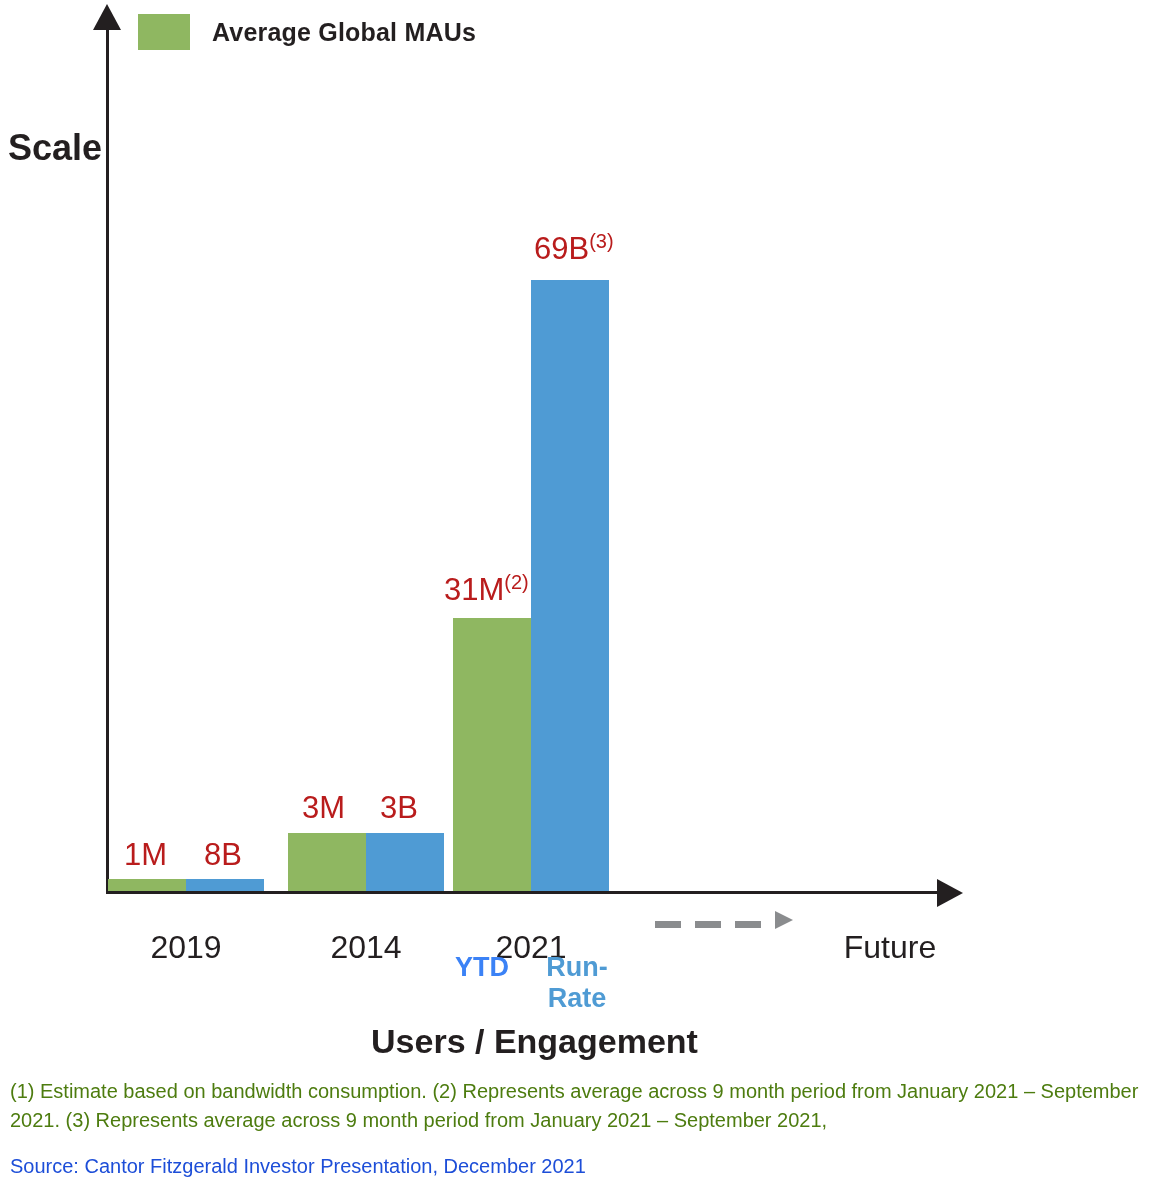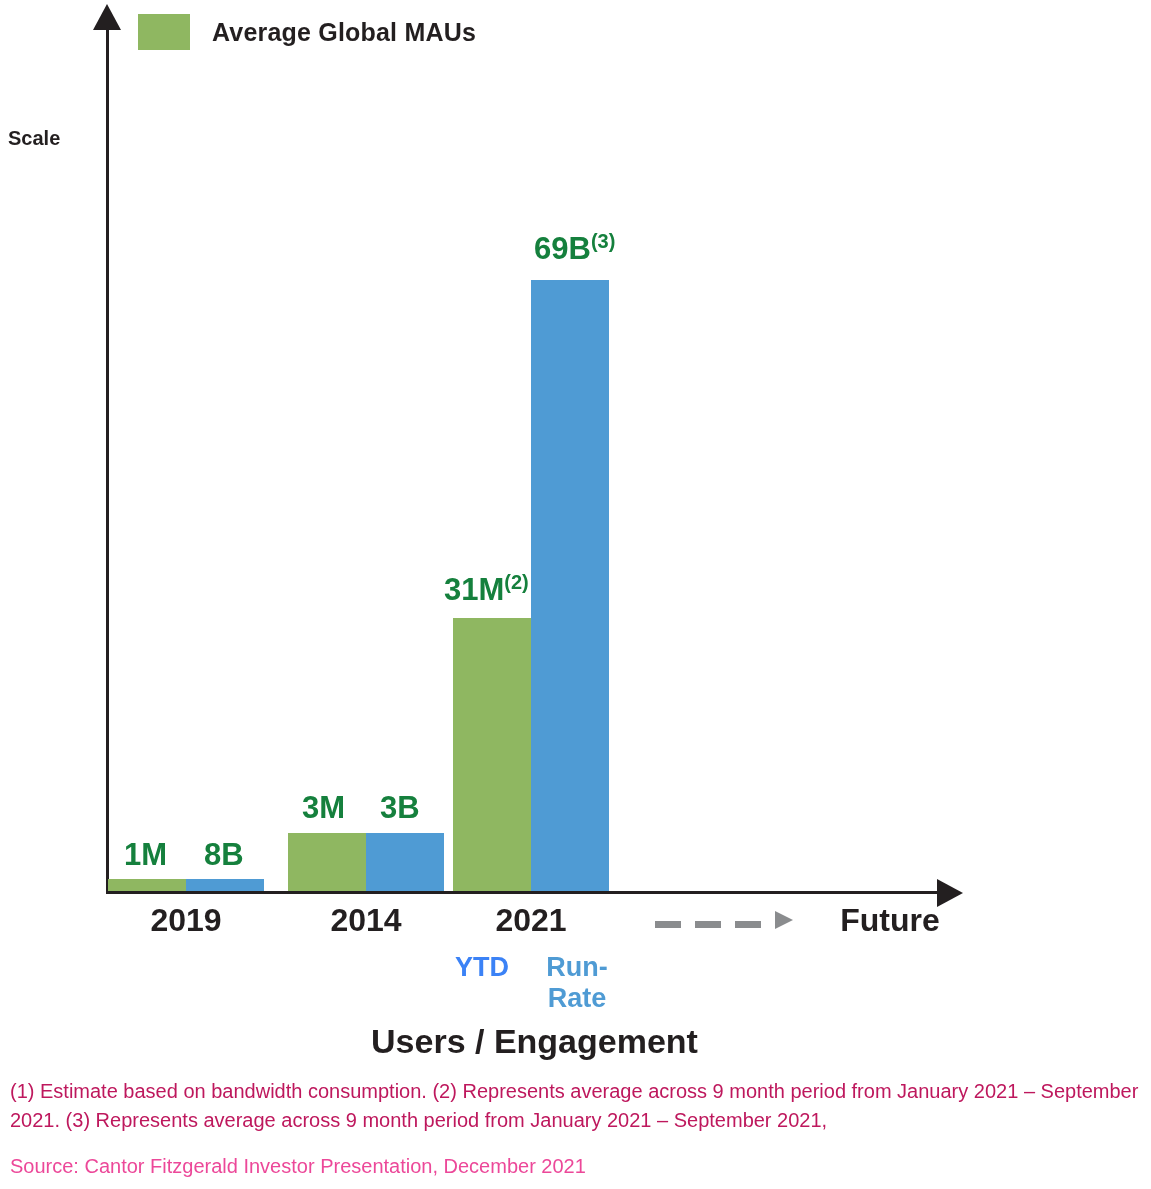--- a/index.html
+++ b/index.html
@@ -77,21 +77,21 @@
     width: 0; height: 0;
     border-top: 14px solid transparent;
     border-bottom: 14px solid transparent;
     border-left: 26px solid #231f20;
   }
 
   .scale-label {
     position: absolute;
     left: 8px;
     top: 127px;
-    font-size: 20px;
+    font-size: 36px;
     font-weight: bold;
   }
 
   
   .plot {
     position: absolute;
     left: 108px;
     top: 60px;
     width: 833px;
     height: 831px;
@@ -104,35 +104,35 @@
   }
   .bar {
     width: 78px;
   }
   .bar.green { background: #8fb761; }
   .bar.blue  { background: #4f9bd4; }
 
   .bar-label {
     position: absolute;
     font-size: 31px;
-    font-weight: bold;
+    font-weight: normal;
     white-space: nowrap;
-    color: #15803d;
+    color: #b91c1c;
   }
   .bar-label .sup-l {
     font-size: 20px;
     vertical-align: super;
   }
 
   
   .cat {
     position: absolute;
-    top: 902px;
+    top: 929px;
     font-size: 32px;
-    font-weight: bold;
+    font-weight: normal;
     text-align: center;
     white-space: nowrap;
   }
   .sub-ytd {
     position: absolute;
     top: 952px;
     font-size: 27px;
     font-weight: bold;
     color: #3b82f6;
     line-height: 1.15;
@@ -176,29 +176,29 @@
     font-weight: bold;
   }
 
   
   .footnotes {
     position: absolute;
     left: 10px;
     top: 1077px;
     width: 1130px;
     font-size: 20px;
-    color: #be185d;
+    color: #4d7c0f;
     line-height: 1.45;
   }
   .source {
     position: absolute;
     left: 10px;
     top: 1155px;
     font-size: 20px;
-    color: #ec4899;
+    color: #1d4ed8;
   }
 </style>
 </head>
 <body>
 
 <div class="legend">
   <div class="legend-row">
     <div class="legend-swatch" style="background:#8fb761"></div>
     <div class="legend-label"><span>Average Global MAUs</span></div>
   </div>

